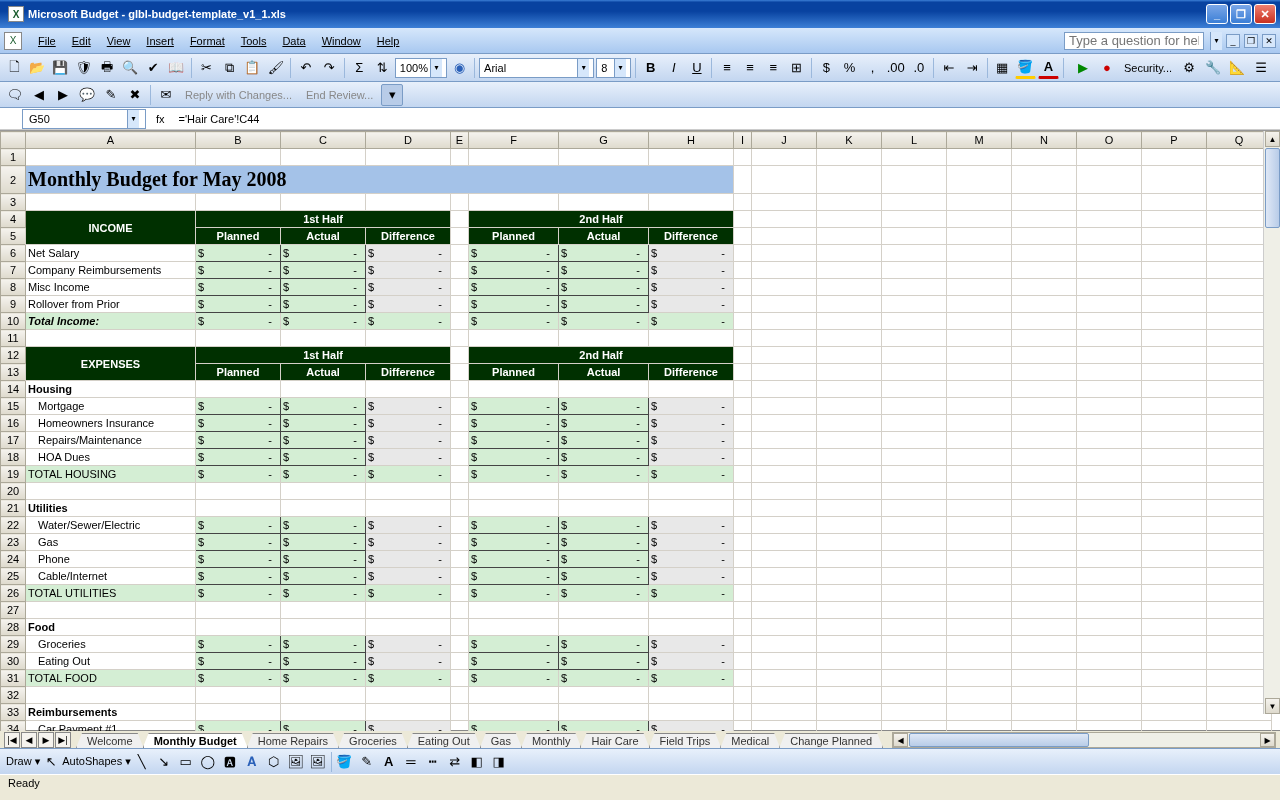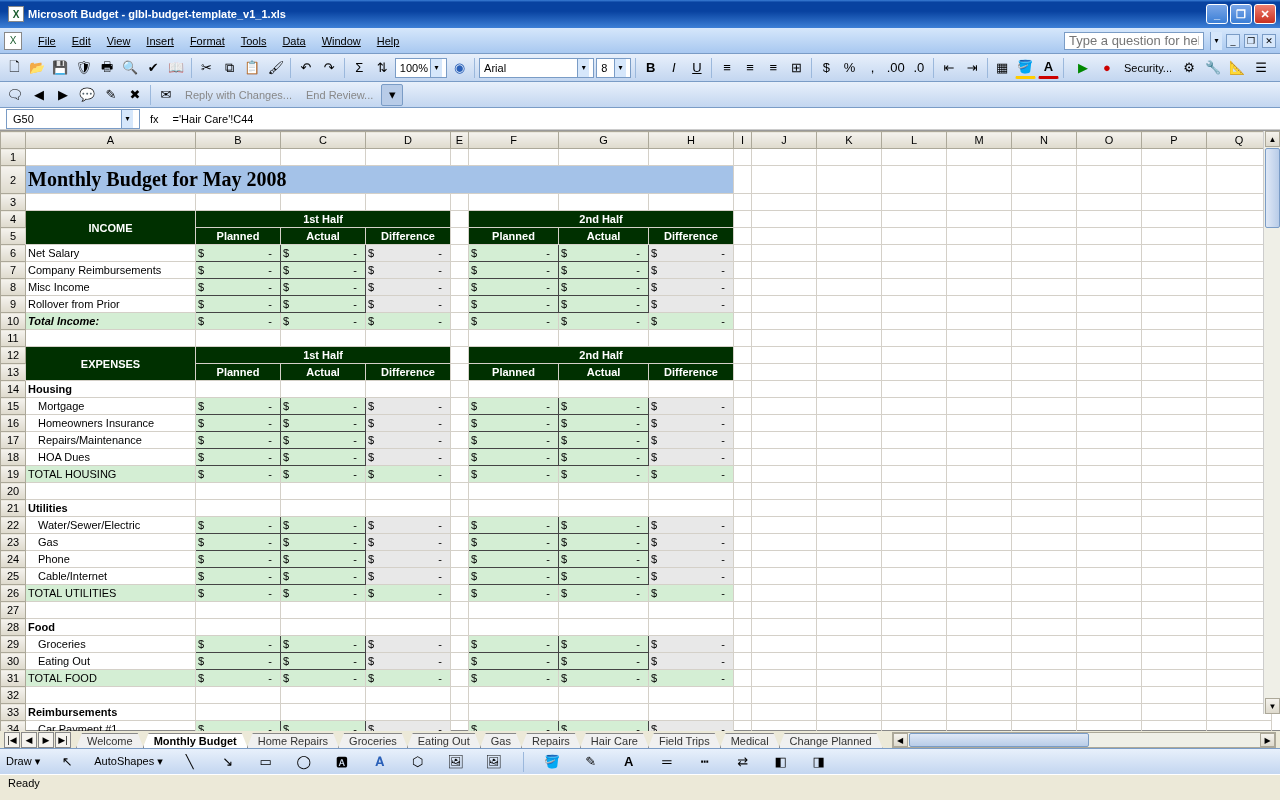--- a/index.html
+++ b/index.html
@@ -16,21 +16,21 @@
 .helpbox input { width:140px; height:18px; font-size:13px; padding:0 4px; border:1px solid #7a9cc6; color:#888; }
 .helpbox .mdi { width:14px;height:14px;border:1px solid #7a9cc6;background:#d6e7fb;display:inline-flex;align-items:center;justify-content:center;font-size:9px; }
 .toolbar { height:28px; background:linear-gradient(#e8f0fb,#c3d6f0); border-bottom:1px solid #7a9cc6; display:flex; align-items:center; padding:0 4px; gap:2px; }
 .tbtn { width:22px; height:22px; display:inline-flex; align-items:center; justify-content:center; border:1px solid transparent; border-radius:2px; font-size:13px; }
 .tsep { width:1px; height:20px; background:#9bb8dc; margin:0 2px; }
 .zoombox,.fontbox,.sizebox { border:1px solid #7a9cc6; background:#fff; height:20px; display:inline-flex; align-items:center; padding:0 4px; }
 .dropbtn { width:12px; height:18px; background:#d6e7fb; border-left:1px solid #7a9cc6; display:inline-flex; align-items:center; justify-content:center; font-size:8px; margin-left:2px; }
 .reviewbar { height:26px; background:linear-gradient(#e8f0fb,#c3d6f0); border-bottom:1px solid #7a9cc6; display:flex; align-items:center; padding:0 4px; gap:2px; }
 .reviewbar .txt { color:#888; padding:0 6px; }
 .namerow { height:22px; background:#fff; border-bottom:1px solid #ccc; display:flex; align-items:center; }
-.namebox { width:134px; border:1px solid #7a9cc6; height:20px; margin-left:6px; display:flex; align-items:center; padding:0 6px; background:#fff; }
+.namebox { width:124px; border:1px solid #7a9cc6; height:20px; margin-left:22px; display:flex; align-items:center; padding:0 6px; background:#fff; }
 .fxlabel { margin:0 10px; }
 .formula { flex:1; padding:0 4px; }
 .gridwrap { position:relative; height:600px; background:#fff; border-top:1px solid #999; }
 .gridcanvas { overflow:auto; height:600px; }
 table.sheet { border-collapse:collapse; table-layout:fixed; }
 table.sheet th,table.sheet td { border:1px solid #d4d0c8; vertical-align:middle; padding:0 2px; height:17px; overflow:hidden; white-space:nowrap; }
 table.sheet th { background:linear-gradient(#f5f3ee,#dedacd); font-weight:normal; text-align:center; font-size:11px; border:1px solid #aca899; }
 th.colhdr { height:17px; }
 th.rowhdr { width:25px; text-align:center; }
 th.active { background:linear-gradient(#ffd86f,#f8b63a); }
@@ -51,21 +51,21 @@
 .scrollv .arr { position:absolute; width:15px; height:16px; left:1px; background:linear-gradient(#f5f3ee,#dedacd); border:1px solid #aca899; display:flex;align-items:center;justify-content:center;font-size:8px; }
 .tabstrip { height:18px; background:#ece9d8; display:flex; align-items:flex-end; border-top:1px solid #888; }
 .tabnav { display:flex; padding:0 4px; }
 .tabnav span { width:16px; height:16px; border:1px solid #888; background:#f5f3ee; display:inline-flex; align-items:center; justify-content:center; font-size:9px; margin-right:1px; }
 .stab { padding:1px 10px; background:#fff; border:1px solid #888; border-bottom:none; margin-right:-1px; font-size:11px; clip-path:polygon(6px 0,calc(100% - 6px) 0,100% 100%,0 100%); }
 .stab.active { background:#fff; font-weight:bold; }
 .stab:not(.active){ background:#f0f0f0; color:#333; }
 .hscroll { flex:1; margin:0 4px 0 10px; height:16px; background:#efefe7; border:1px solid #aca899; position:relative; }
 .hscroll .arr{position:absolute;width:15px;height:14px;top:0;background:linear-gradient(#f5f3ee,#dedacd);border:1px solid #aca899;display:flex;align-items:center;justify-content:center;font-size:8px;}
 .hscroll .thumb{position:absolute;left:16px;top:0;height:14px;width:180px;background:linear-gradient(#dfe8f6,#b8cce8);border:1px solid #7a9cc6;border-radius:2px;}
-.drawbar { height:26px; background:linear-gradient(#e8f0fb,#c3d6f0); border-top:1px solid #7a9cc6; display:flex; align-items:center; padding:0 6px; gap:16px; }
+.drawbar { height:26px; background:linear-gradient(#e8f0fb,#c3d6f0); border-top:1px solid #7a9cc6; display:flex; align-items:center; padding:0 6px; gap:0; }
 .statusbar { height:20px; background:#ece9d8; border-top:1px solid #fff; padding:2px 8px; font-size:11px; }
 .security { display:flex; align-items:center; gap:2px; padding:0 4px; }
 </style>
 </head>
 <body>
 
 <div class="titlebar">
   <span class="logo">X</span>
   <span>Microsoft Budget - glbl-budget-template_v1_1.xls</span>
   <div class="winbtns">
@@ -898,21 +898,21 @@
       <span>▶</span>
       <span>▶|</span>
     </div>
   <div id="tabs" style="display:flex">
       <div class="stab">Welcome</div>
       <div class="stab active">Monthly Budget</div>
       <div class="stab">Home Repairs</div>
       <div class="stab">Groceries</div>
       <div class="stab">Eating Out</div>
       <div class="stab">Gas</div>
-      <div class="stab">Repairs</div>
+      <div class="stab">Monthly</div>
       <div class="stab">Hair Care</div>
       <div class="stab">Field Trips</div>
       <div class="stab">Medical</div>
       <div class="stab">Change Planned</div>
     </div>
   <div class="hscroll">
     <div class="arr" style="left:0">◀</div>
     <div class="thumb"></div>
     <div class="arr" style="right:0">▶</div>
   </div>

